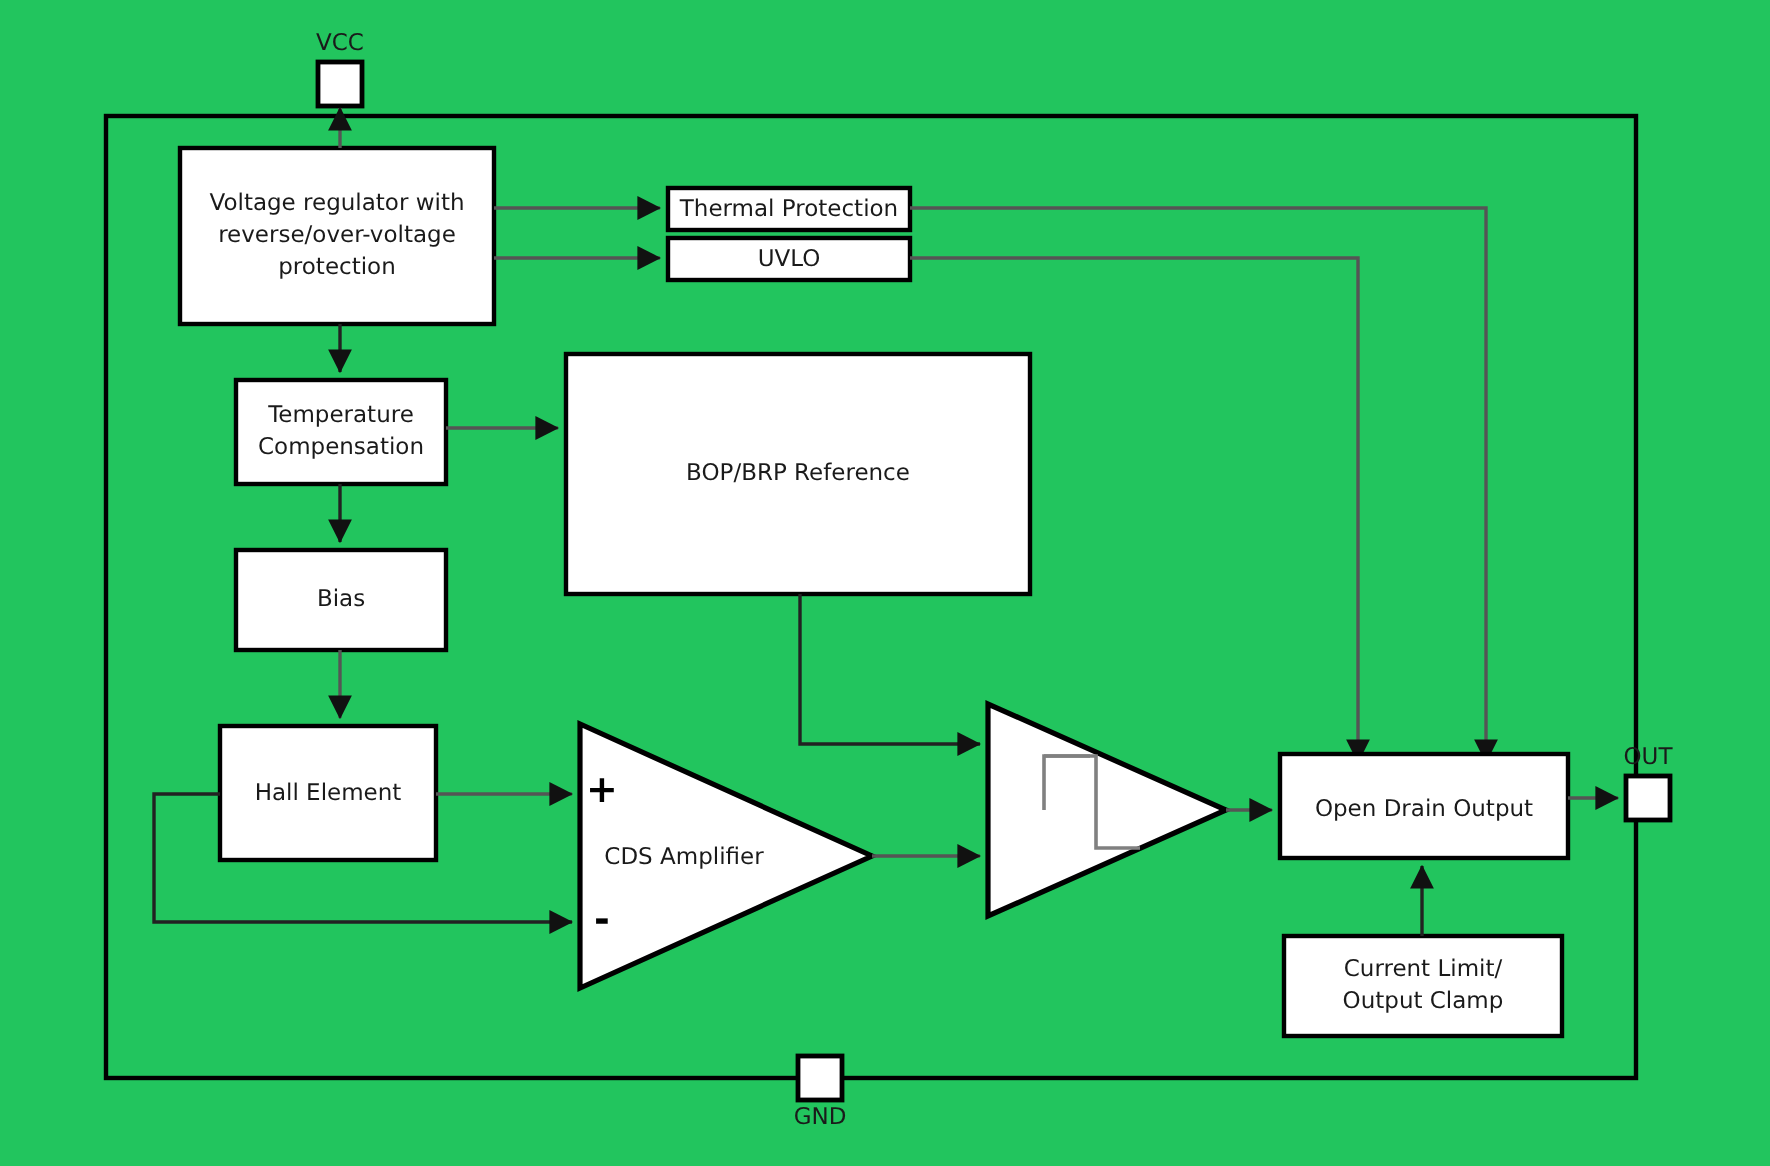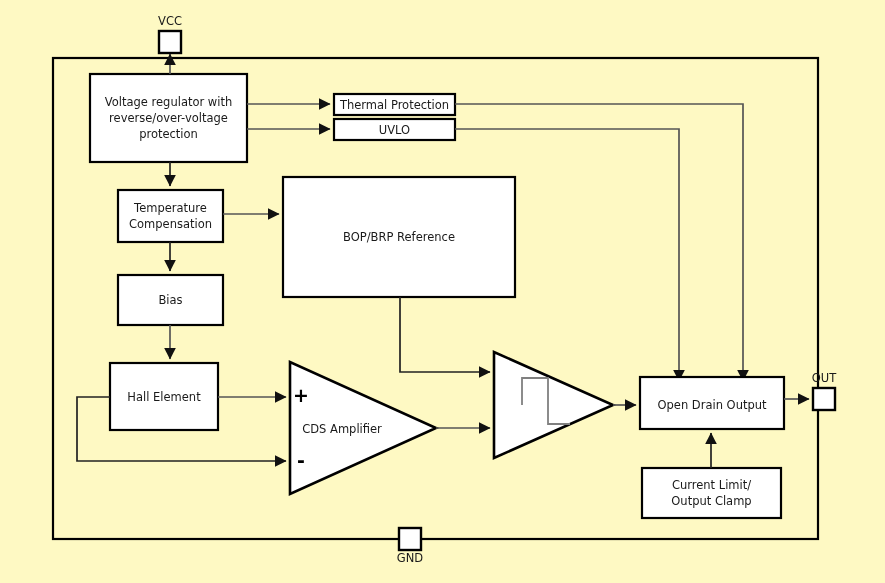--- a/index.html
+++ b/index.html
@@ -4,21 +4,21 @@
 <style>
   html, body {
     margin: 0;
     padding: 0;
     background: #ffffff;
   }
   #canvas {
     position: relative;
     width: 885px;
     height: 583px;
-    background: #fef9c3;
+    background: #22c55e;
     font-family: "DejaVu Sans", "Liberation Sans", sans-serif;
     overflow: hidden;
   }
   svg#diagram {
     position: absolute;
     left: 0;
     top: 0;
     width: 885px;
     height: 583px;
   }

